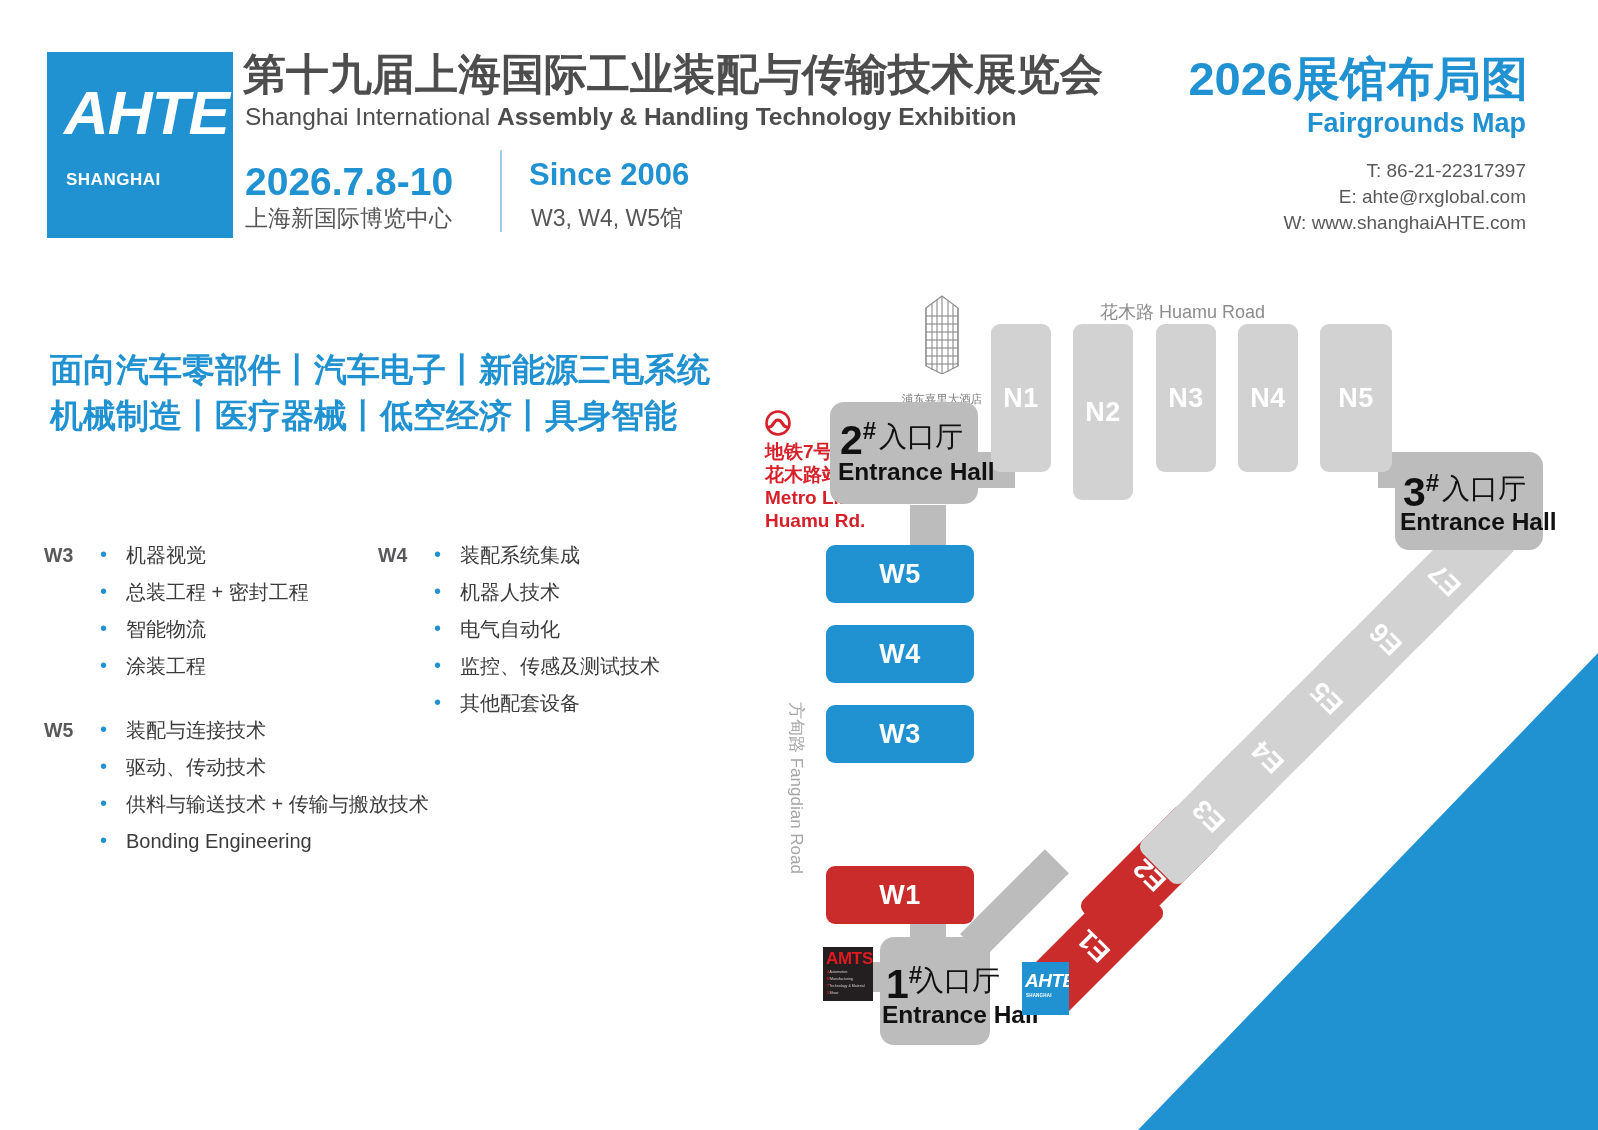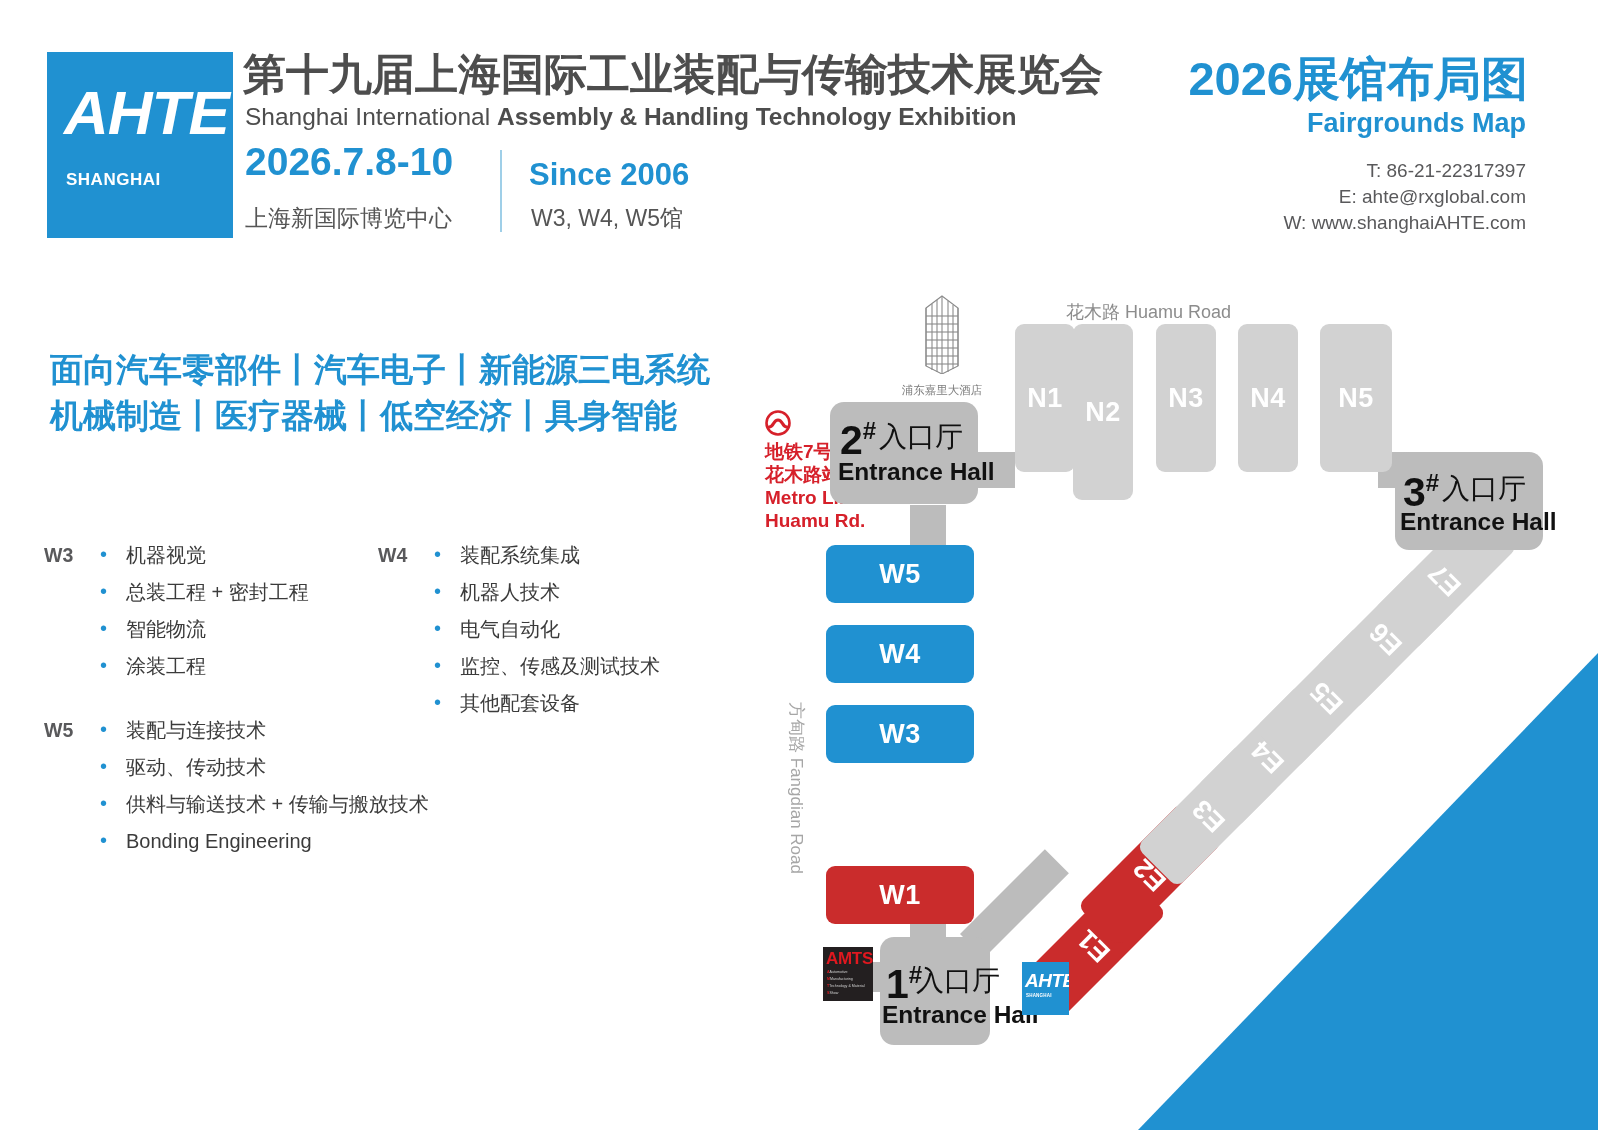--- a/index.html
+++ b/index.html
@@ -44,21 +44,21 @@
     font-size:43px;font-weight:bold;color:#4d4d4d;
     letter-spacing:0px;white-space:nowrap;
   }
   .title-en{
     position:absolute;left:245px;top:103px;
     font-size:24.5px;color:#4d4d4d;white-space:nowrap;
   }
   .title-en b{font-weight:bold;}
 
   .dates{
-    position:absolute;left:245px;top:140px;
+    position:absolute;left:245px;top:160px;
     font-size:39px;font-weight:bold;color:#2091d1;white-space:nowrap;
   }
   .venue{
     position:absolute;left:245px;top:203px;
     font-size:23px;color:#555;white-space:nowrap;
   }
   .vdiv{
     position:absolute;left:500px;top:150px;width:2px;height:82px;background:#9fcfe8;
   }
   .since{
@@ -166,21 +166,21 @@
   .metro-wrap{position:absolute;}
   .metro-icon{
     width:26px;height:26px;display:block;margin-bottom:4px;
   }
   .metro-text{
     color:#d6202a;font-size:19px;font-weight:bold;line-height:23px;white-space:nowrap;
   }
 
   .hotel-wrap{position:absolute;text-align:center;}
   .hotel-caption{
-    color:#7d7d7d;font-size:11.5px;line-height:13px;margin-top:10px;white-space:nowrap;
+    color:#7d7d7d;font-size:11.5px;line-height:13px;margin-top:19px;white-space:nowrap;
   }
 
   .amts-logo{
     position:absolute;width:50px;height:54px;background:#231f20;
     overflow:hidden;
   }
   .amts-title{
     color:#e0181f;font-weight:bold;font-size:17px;line-height:18px;
     margin:3px 0 0 3px;letter-spacing:-.3px;
   }
@@ -321,21 +321,21 @@
             <div class="row-text">其他配套设备</div>
           </div>
         </div>
       </div>
     </div>
   </div>
 
   <div class="map">
     <div class="map-inner">
 
-      <div class="road-label" style="left:1066px;top:38px;">花木路  Huamu Road</div>
+      <div class="road-label" style="left:1100px;top:38px;">花木路  Huamu Road</div>
 
       <div class="road-vert" style="left:808px;top:440px;">方甸路  Fangdian Road</div>
 
       <div class="hotel-wrap" style="left:900px;top:28px;width:84px;">
         <svg width="56" height="84" viewBox="0 0 56 84" style="display:block;margin:0 auto;">
           <g stroke="#8a8a8a" stroke-width="1.1" fill="#ffffff">
             <polygon points="12,18 28,6 44,18 44,76 28,84 12,76"></polygon>
             <line x1="12" y1="18" x2="12" y2="76"></line>
             <line x1="28" y1="6" x2="28" y2="84"></line>
             <line x1="44" y1="18" x2="44" y2="76"></line>
@@ -375,21 +375,21 @@
 
       <div class="connector" style="left:1420px;top:240px;width:40px;height:40px;transform:rotate(45deg);"></div>
 
       <div class="connector" style="left:910px;top:630px;width:36px;height:48px;"></div>
 
       <div class="connector" style="left:960px;top:672px;width:120px;height:34px;
            transform:rotate(-45deg);transform-origin:left top;"></div>
 
       <div class="connector" style="left:848px;top:700px;width:46px;height:30px;"></div>
 
-      <div class="hall hall-grey" style="left:991px;top:62px;width:60px;height:148px;margin-left:24px;">
+      <div class="hall hall-grey" style="left:991px;top:62px;width:60px;height:148px;">
         <span>N1</span>
       </div>
       <div class="hall hall-grey" style="left:1073px;top:62px;width:60px;height:176px;">
         <span>N2</span>
       </div>
       <div class="hall hall-grey" style="left:1156px;top:62px;width:60px;height:148px;">
         <span>N3</span>
       </div>
       <div class="hall hall-grey" style="left:1238px;top:62px;width:60px;height:148px;">
         <span>N4</span>

